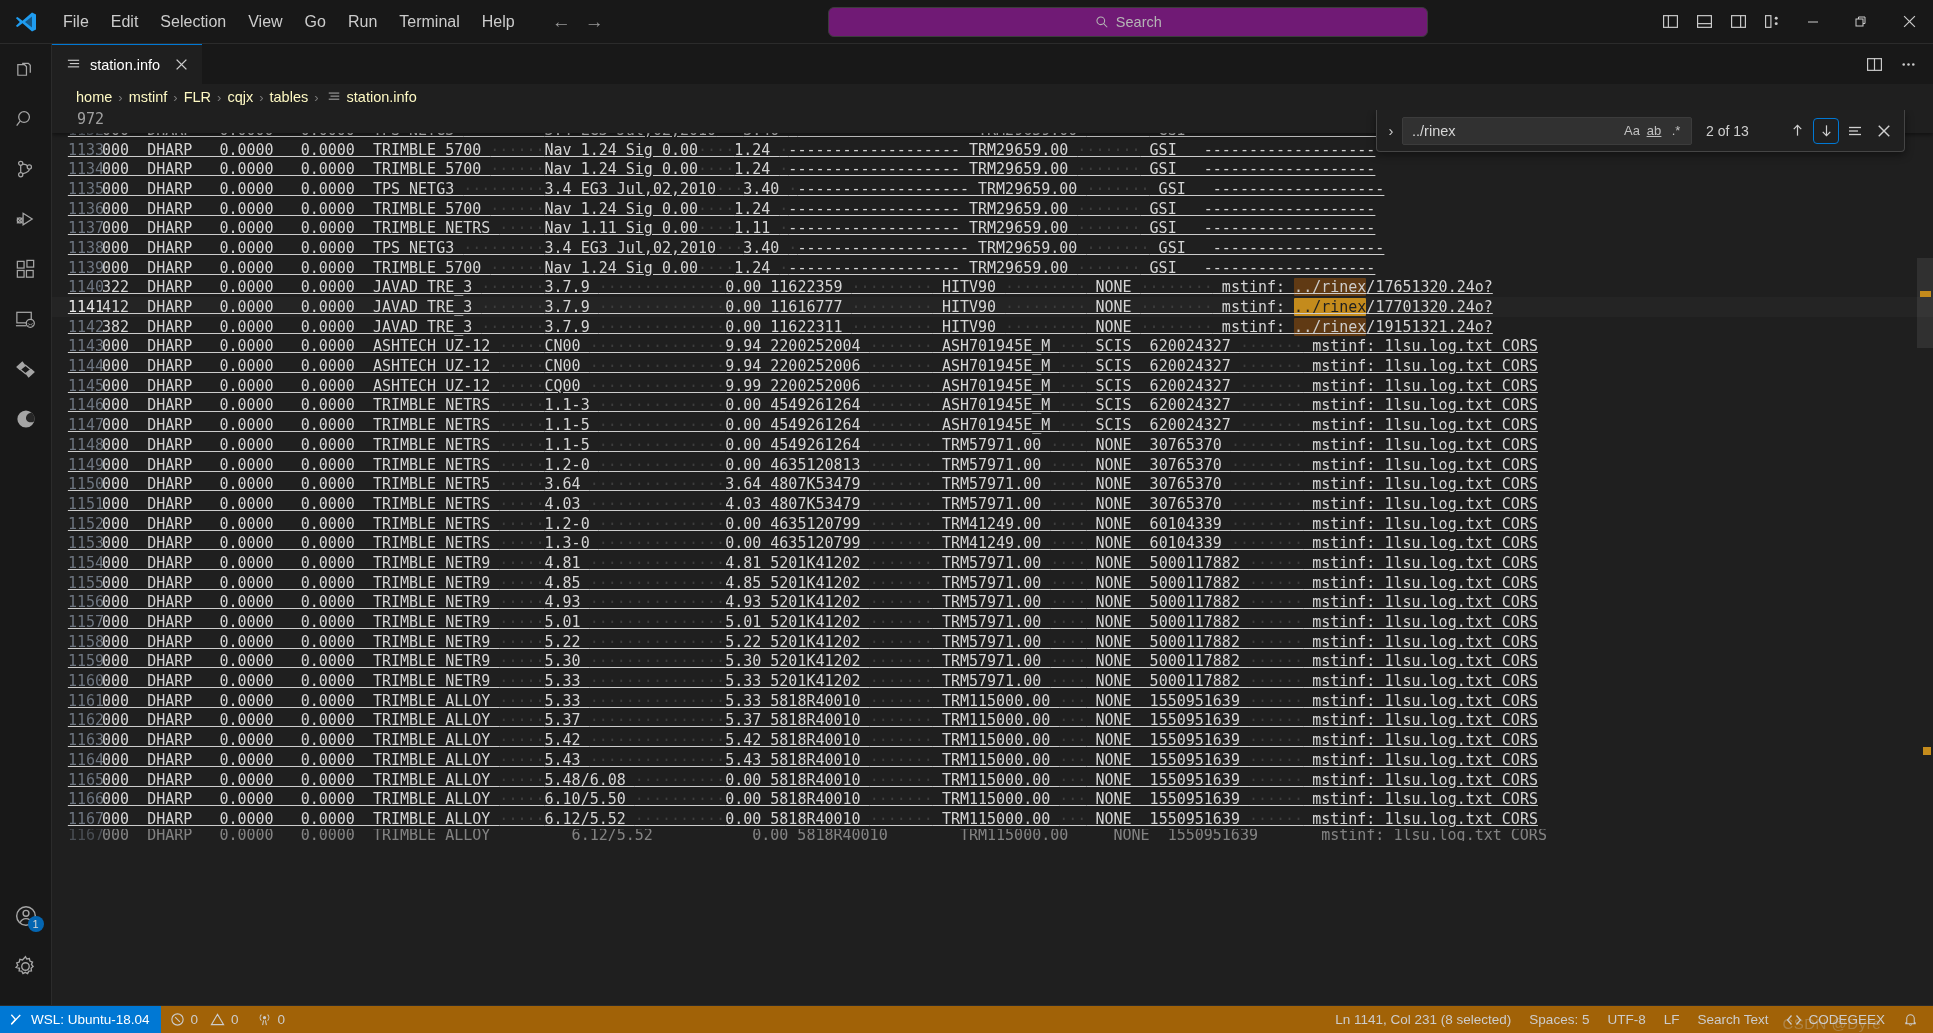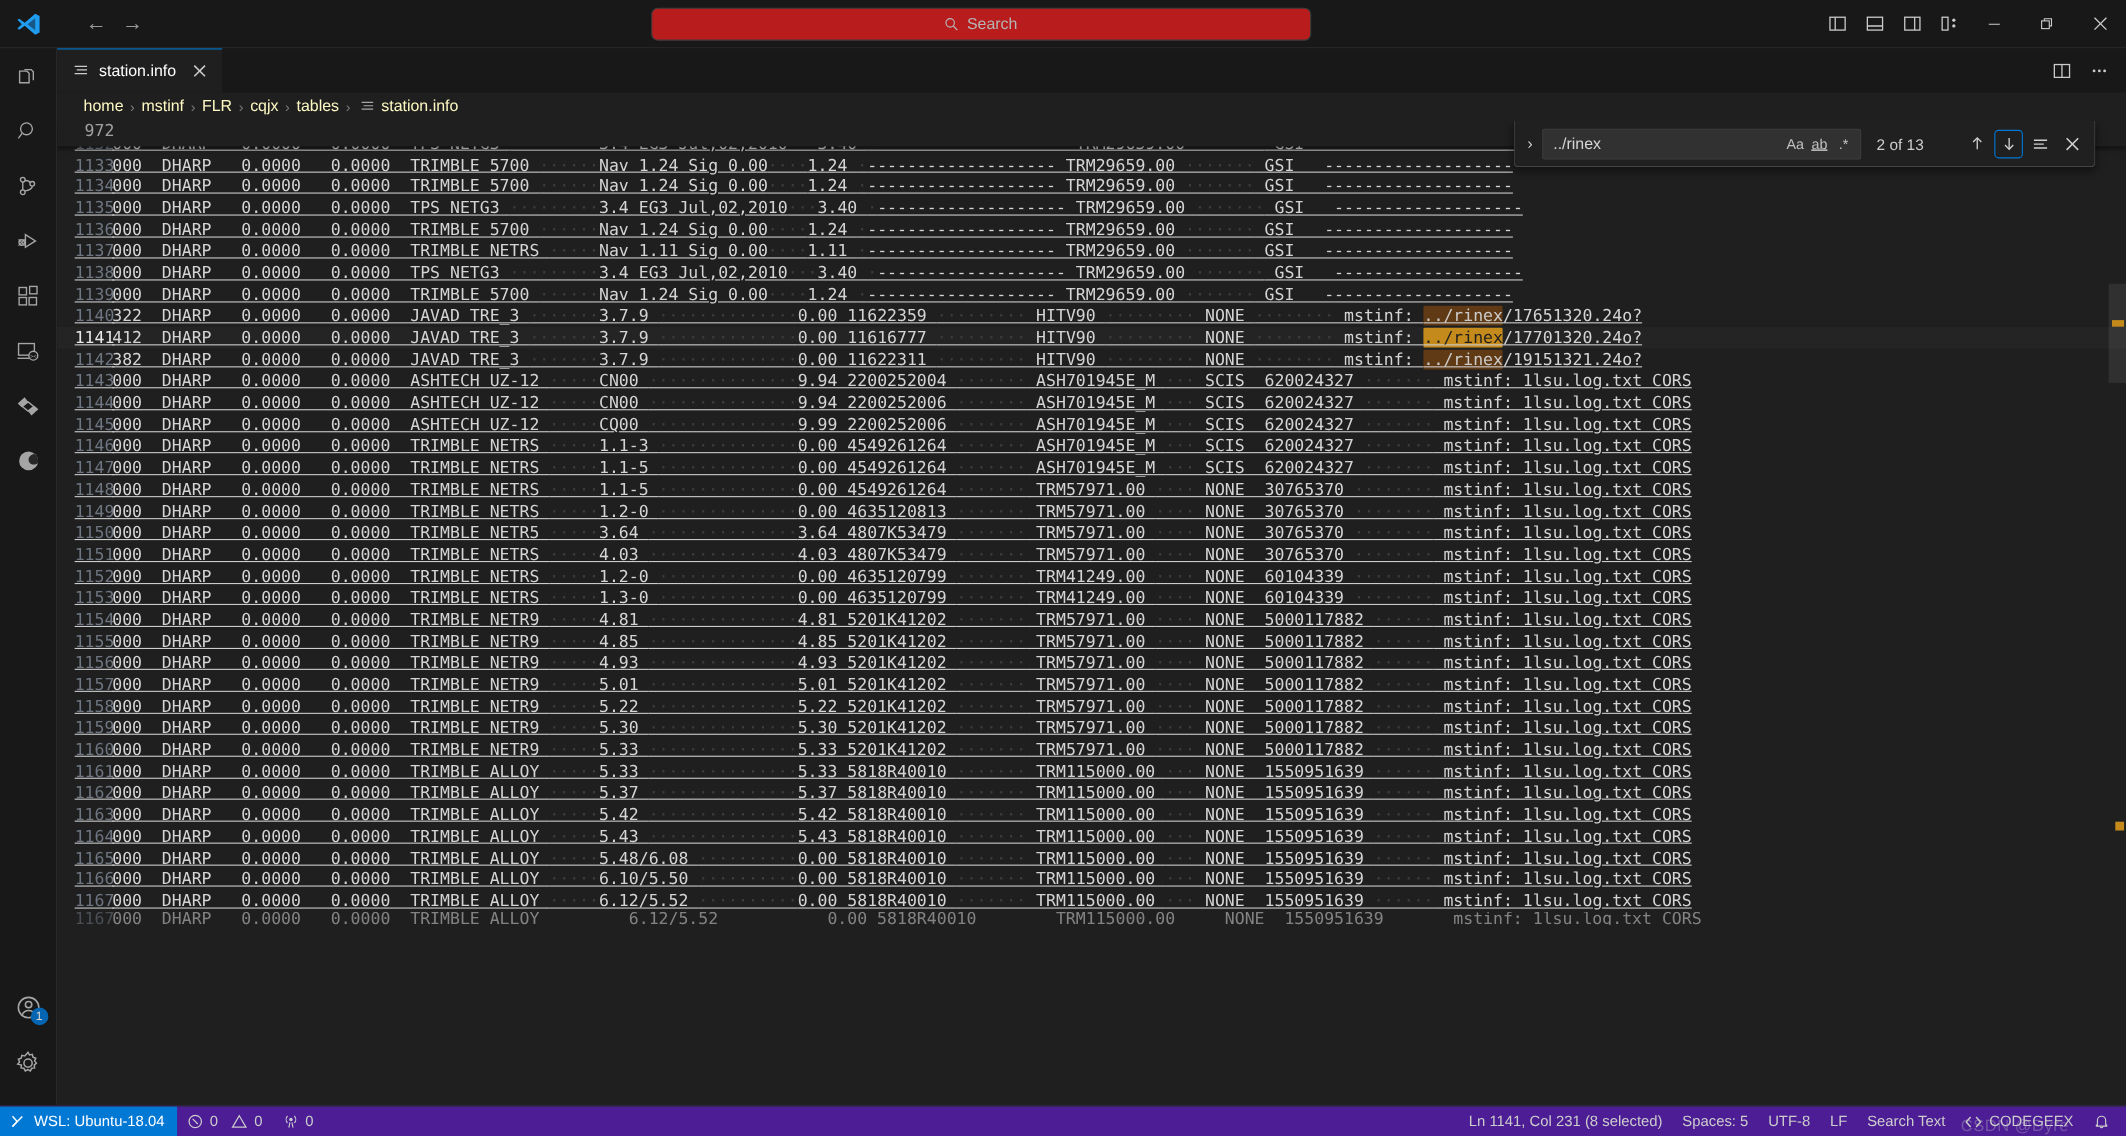--- a/index.html
+++ b/index.html
@@ -23,21 +23,21 @@
   #vscode-logo { width: 52px; display:flex; align-items:center; justify-content:center; }
   #menubar { display: flex; align-items: center; gap: 0px; }
   .menu-item {
     font-size: 16px; color: #cccccc; padding: 4px 11px;
     border-radius: 4px; cursor: default; white-space: nowrap;
   }
   #navbtns { display:flex; align-items:center; gap: 14px; margin-left: 26px; }
   .navarrow { font-size: 19px; color: #999; line-height: 1; }
   #titlesearch-wrap { flex: 1; display: flex; justify-content: center; padding: 0 18px; }
   #titlesearch {
-    width: 600px; height: 30px; background: #b91c1c;
+    width: 600px; height: 30px; background: #701a75;
     border: 1px solid #3c3c3c; border-radius: 6px;
     display: flex; align-items: center; justify-content: center; gap: 7px;
     font-size: 14.5px; color: #b5b5b5;
   }
   #titlebar-right { display: flex; align-items: center; }
   .layout-icon { width: 34px; height: 34px; display:flex; align-items:center; justify-content:center; border-radius:4px; }
   .win-ctl { width: 48px; height: 44px; display:flex; align-items:center; justify-content:center; }
 
   
   #activitybar {
@@ -138,21 +138,21 @@
   
   #vscroll {
     position:absolute; right: 0; top: 0; bottom: 0; width: 16px; background: transparent;
   }
   .ruler-mark { position:absolute; right: 2px; width: 11px; height: 6px; background:#c48b1c; }
   #minimap-slider { position:absolute; right:0; width:16px; background:rgba(255,255,255,.08); }
 
   
   #statusbar {
     position: absolute; left: 0; right: 0; bottom: 0; height: 28px;
-    background: #4c1d95; display: flex; align-items: center;
+    background: #a16207; display: flex; align-items: center;
     font-size: 13.5px; color: #cccccc; border-top:1px solid #2b2b2b;
   }
   #remote-indicator {
     background: #0078d4; color: #fff; height: 28px; display: flex; align-items: center;
     gap: 7px; padding: 0 11px 0 9px; font-size: 13.5px;
   }
   .sb-item { display:flex; align-items:center; gap:6px; padding: 0 9px; height:28px; }
   #statusbar-right { margin-left: auto; display: flex; align-items: center; padding-right: 6px; }
 
   
@@ -167,20 +167,30 @@
 <body>
 
 <div id="titlebar">
   <div id="vscode-logo">
     <svg width="24" height="24" viewBox="0 0 24 24">
       <path d="M18 2.5 L22 4.5 L22 19.5 L18 21.5 L8.5 13.3 L3.5 17 L1.8 16 L5.8 12 L1.8 8 L3.5 7 L8.5 10.7 Z" fill="#1f9cf0"></path>
       <path d="M18 6.5 L18 17.5 L11 12 Z" fill="#0f1f2e" opacity=".55"></path>
     </svg>
   </div>
 
+  <div id="menubar">
+    <div class="menu-item">File</div>
+    <div class="menu-item">Edit</div>
+    <div class="menu-item">Selection</div>
+    <div class="menu-item">View</div>
+    <div class="menu-item">Go</div>
+    <div class="menu-item">Run</div>
+    <div class="menu-item">Terminal</div>
+    <div class="menu-item">Help</div>
+  </div>
 
   <div id="navbtns">
     <span class="navarrow">←</span>
     <span class="navarrow">→</span>
   </div>
 
   <div id="titlesearch-wrap">
     <div id="titlesearch">
       <span>
         <svg width="14" height="14" viewBox="0 0 16 16">

